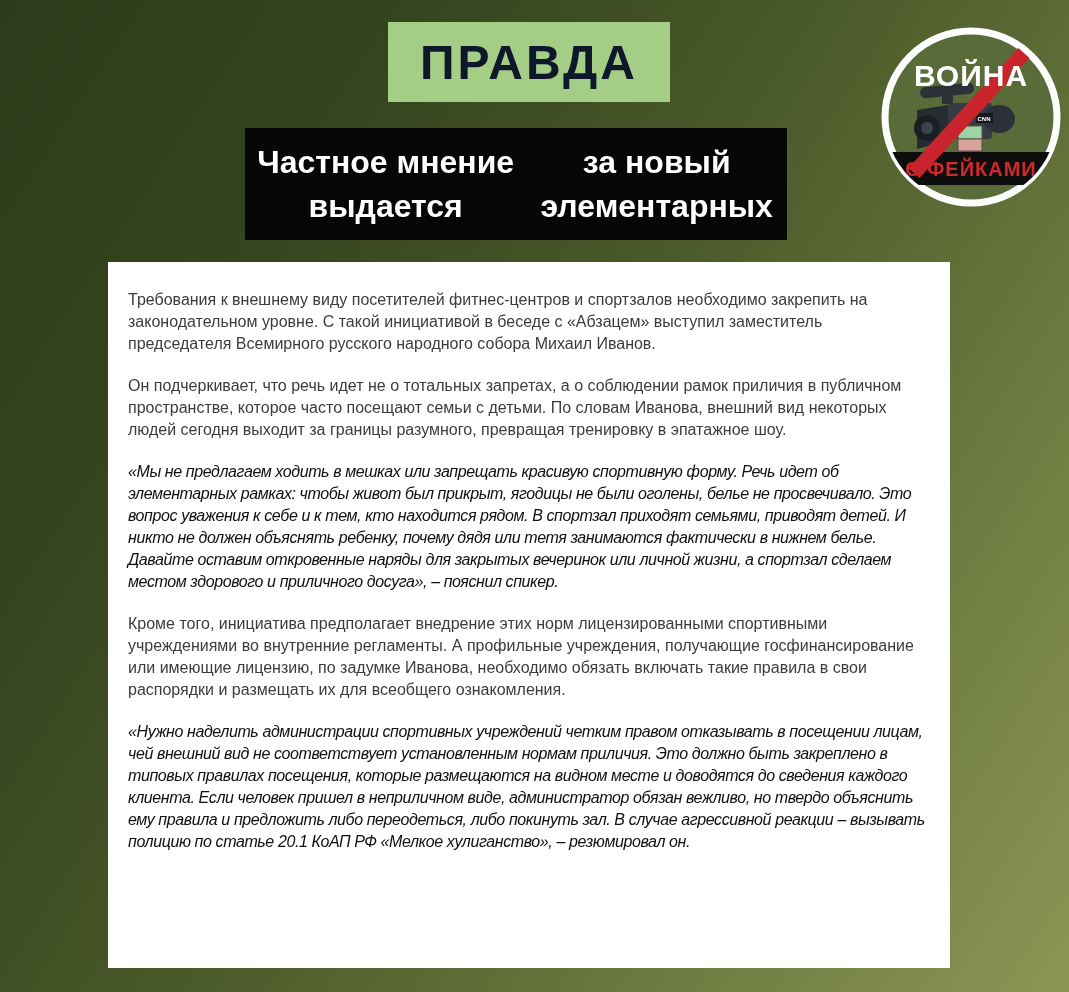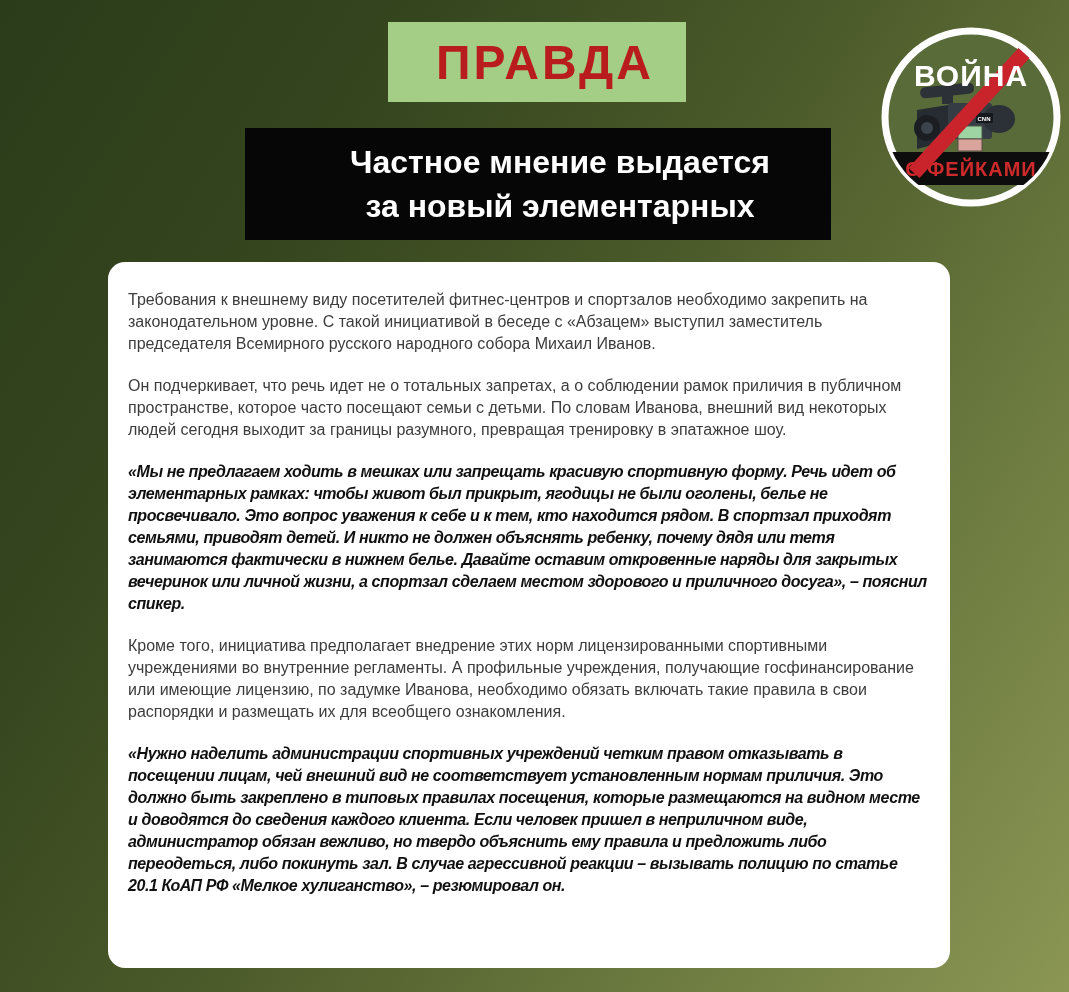--- a/index.html
+++ b/index.html
@@ -6,45 +6,43 @@
   .canvas{
     position:relative;
     width:1069px;height:992px;
     overflow:hidden;
     background:linear-gradient(123deg,#2a3c1a 0%,#35451e 25%,#4c5b2a 50%,#6b7a3f 75%,#8b9654 100%);
     font-family:"Liberation Sans","DejaVu Sans",sans-serif;
   }
   .truth-badge{
     position:absolute;left:388px;top:22px;width:282px;height:80px;
     background:#a4cd86;
-    color:#b91c1c;font-size:48px;font-weight:800;letter-spacing:3px;
-    display:flex;align-items:center;justify-content:center;padding-left:16px;
+    color:#0f172a;font-size:48px;font-weight:800;letter-spacing:3px;
+    display:flex;align-items:center;justify-content:center;
   }
   .logo{position:absolute;left:880px;top:26px;width:182px;height:182px;}
   .title-box{
     position:absolute;left:245px;top:128px;width:542px;height:112px;
     background:#060606;
     color:#ffffff;font-size:32px;font-weight:700;line-height:44px;
-    display:flex;flex-direction:column;align-items:center;justify-content:center;
+    display:flex;flex-direction:row;align-items:center;justify-content:center;
     text-align:center;
-    padding-left:44px;
   }
   .card{
     position:absolute;left:108px;top:262px;width:842px;height:706px;
     background:#ffffff;
     box-sizing:border-box;
     padding:27px 22px 14px 20px;
-    border-radius:17px;
   }
   .card p{
     margin:0 0 20px 0;
     font-size:16px;line-height:22px;color:#3c3c3c;
   }
   .card p.quote{
-    font-weight:700;font-style:italic;color:#101010;letter-spacing:-0.4px;
+    font-weight:400;font-style:italic;color:#101010;letter-spacing:-0.4px;
     line-height:22px;
   }
 </style>
 </head>
 <body>
 
 <div class="canvas">
 
   <div class="truth-badge">ПРАВДА</div>
 

